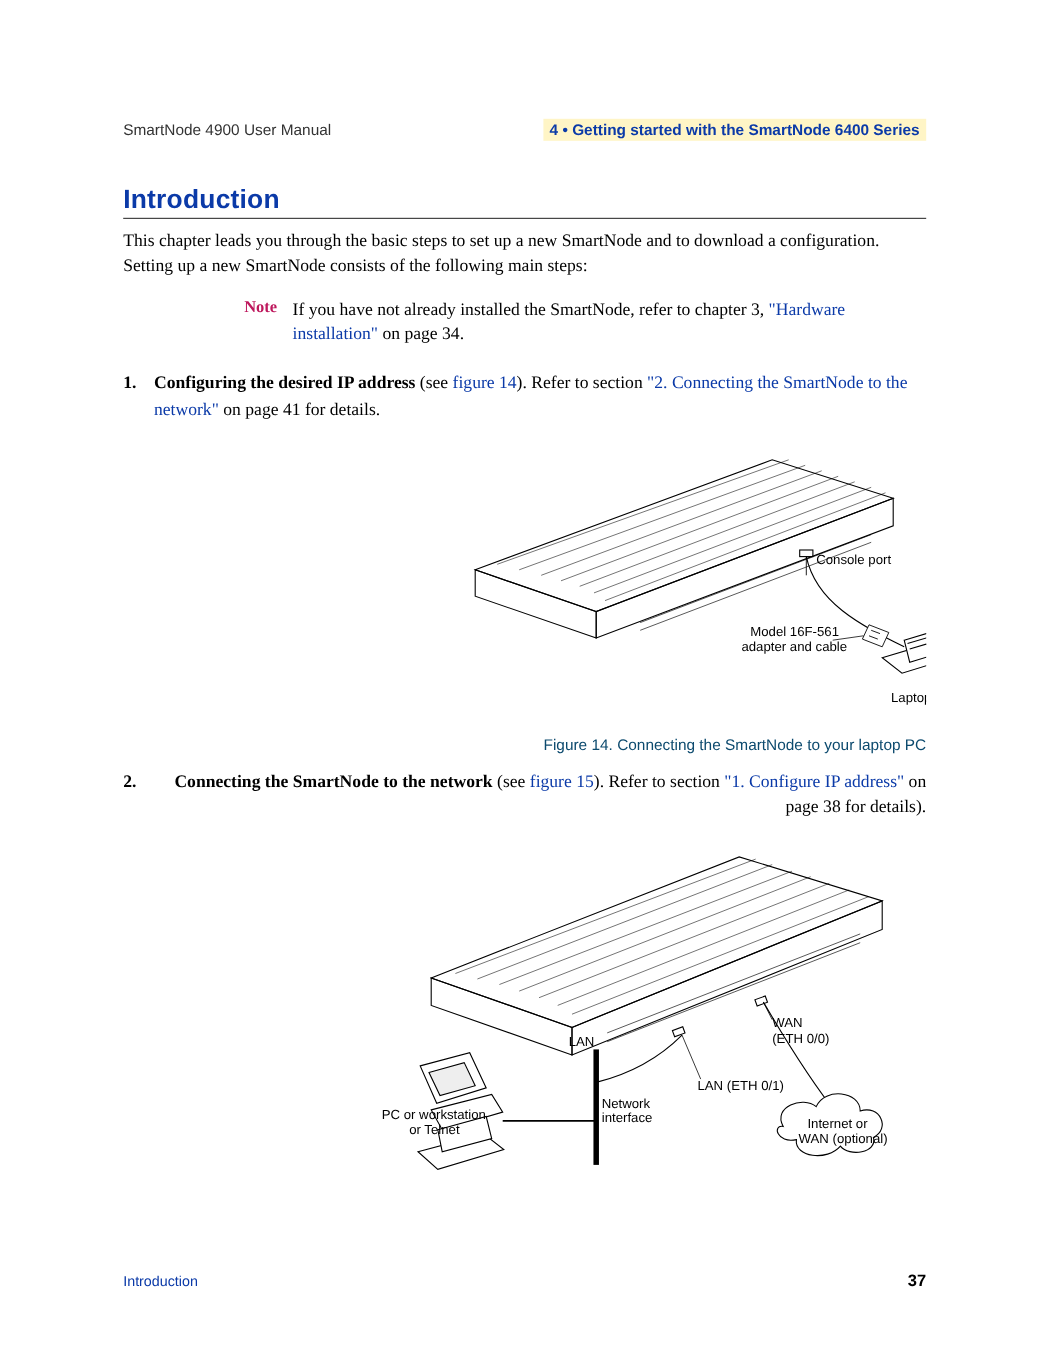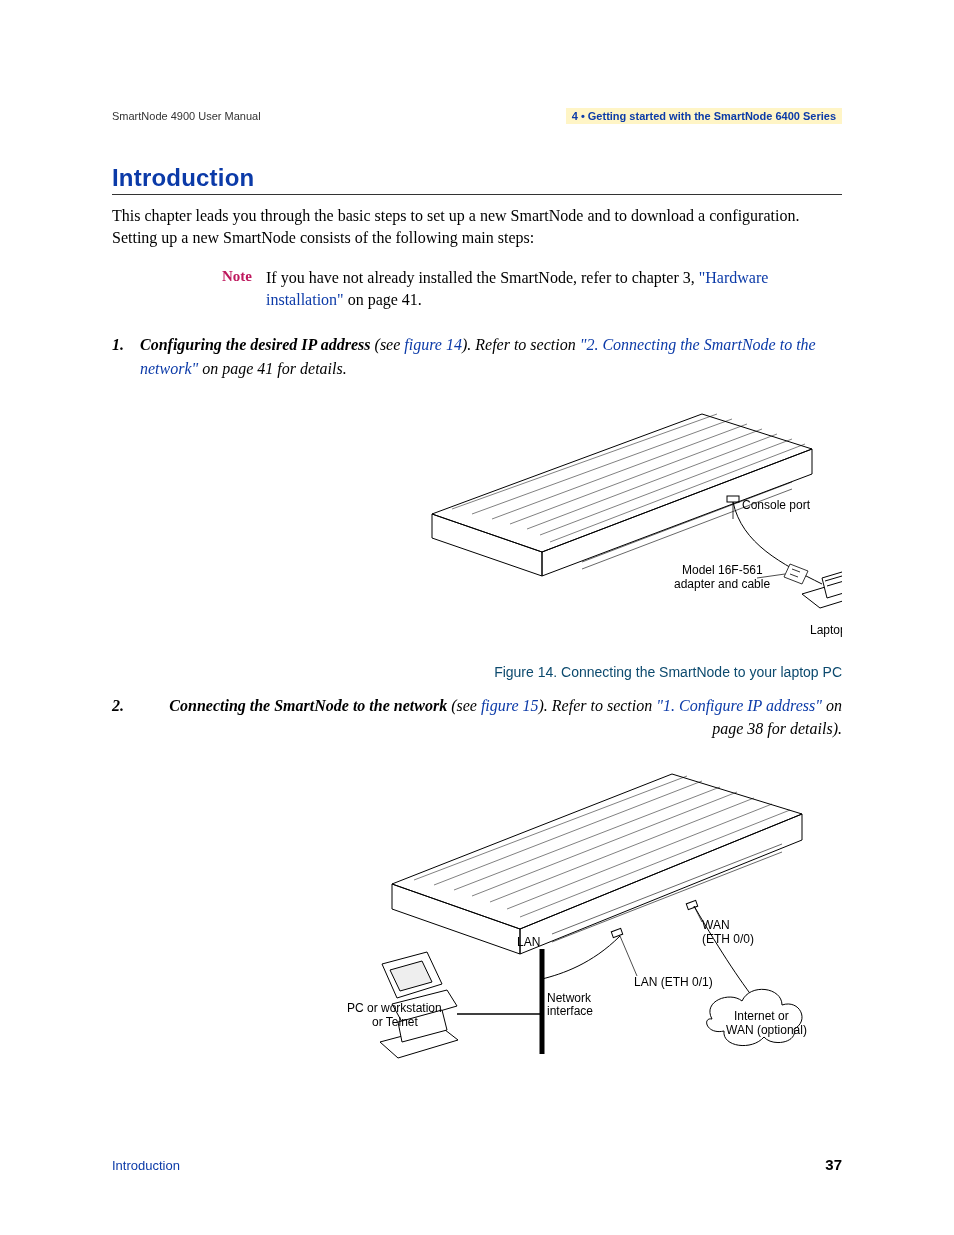--- a/index.html
+++ b/index.html
@@ -13,21 +13,21 @@
   .page {
     box-sizing: border-box;
     padding: 108px 112px 40px 112px;
     position: relative;
     min-height: 1235px;
   }
   .hdr {
     display: flex;
     justify-content: space-between;
     align-items: baseline;
-    font-size: 11px;
+    font-size: 14px;
     margin-bottom: 40px;
     font-family: "Trebuchet MS", "Lucida Grande", Arial, sans-serif;
   }
   .hdr-left { color: #333; }
   .hdr-right {
     color: #0b3aa8;
     font-weight: bold;
     background: #fff5c6;
     padding: 2px 6px;
   }
@@ -72,21 +72,20 @@
     margin: 0;
     counter-reset: step;
   }
   ol.steps > li {
     counter-increment: step;
     position: relative;
     padding-left: 28px;
     font-size: 16px;
     line-height: 1.45;
     margin-bottom: 6px;
-    font-style: italic;
   }
   ol.steps > li::before {
     content: counter(step) ".";
     position: absolute;
     left: 0;
     font-weight: bold;
   }
   .b { font-weight: bold; }
   a.xref, .xref {
     color: #0b3aa8;
@@ -133,21 +132,21 @@
   </div>
 
   <h1 class="section-title">Introduction</h1>
   <hr class="rule">
 
   <p class="body">This chapter leads you through the basic steps to set up a new SmartNode and to download a configuration. Setting up a new SmartNode consists of the following main steps:</p>
 
   <div class="note-block">
     <span class="note-label">Note</span>
     <span class="note-text">
-      <span>If you have not already installed the SmartNode, refer to chapter 3, </span><a class="xref">"Hardware installation"</a><span> on page 41.</span>
+      <span>If you have not already installed the SmartNode, refer to chapter 3, </span><a class="xref">"Hardware installation"</a><span> on page 34.</span>
     </span>
   </div>
 
   <ol class="steps">
     <li>
       <span class="b">Configuring the desired IP address</span><span> (see </span><a class="xref">figure 14</a><span>). Refer to section </span><a class="xref">"2. Connecting the SmartNode to the network"</a><span> on page 41 for details.</span>
     </li>
   </ol>
 
   <div class="figure-wrap">

